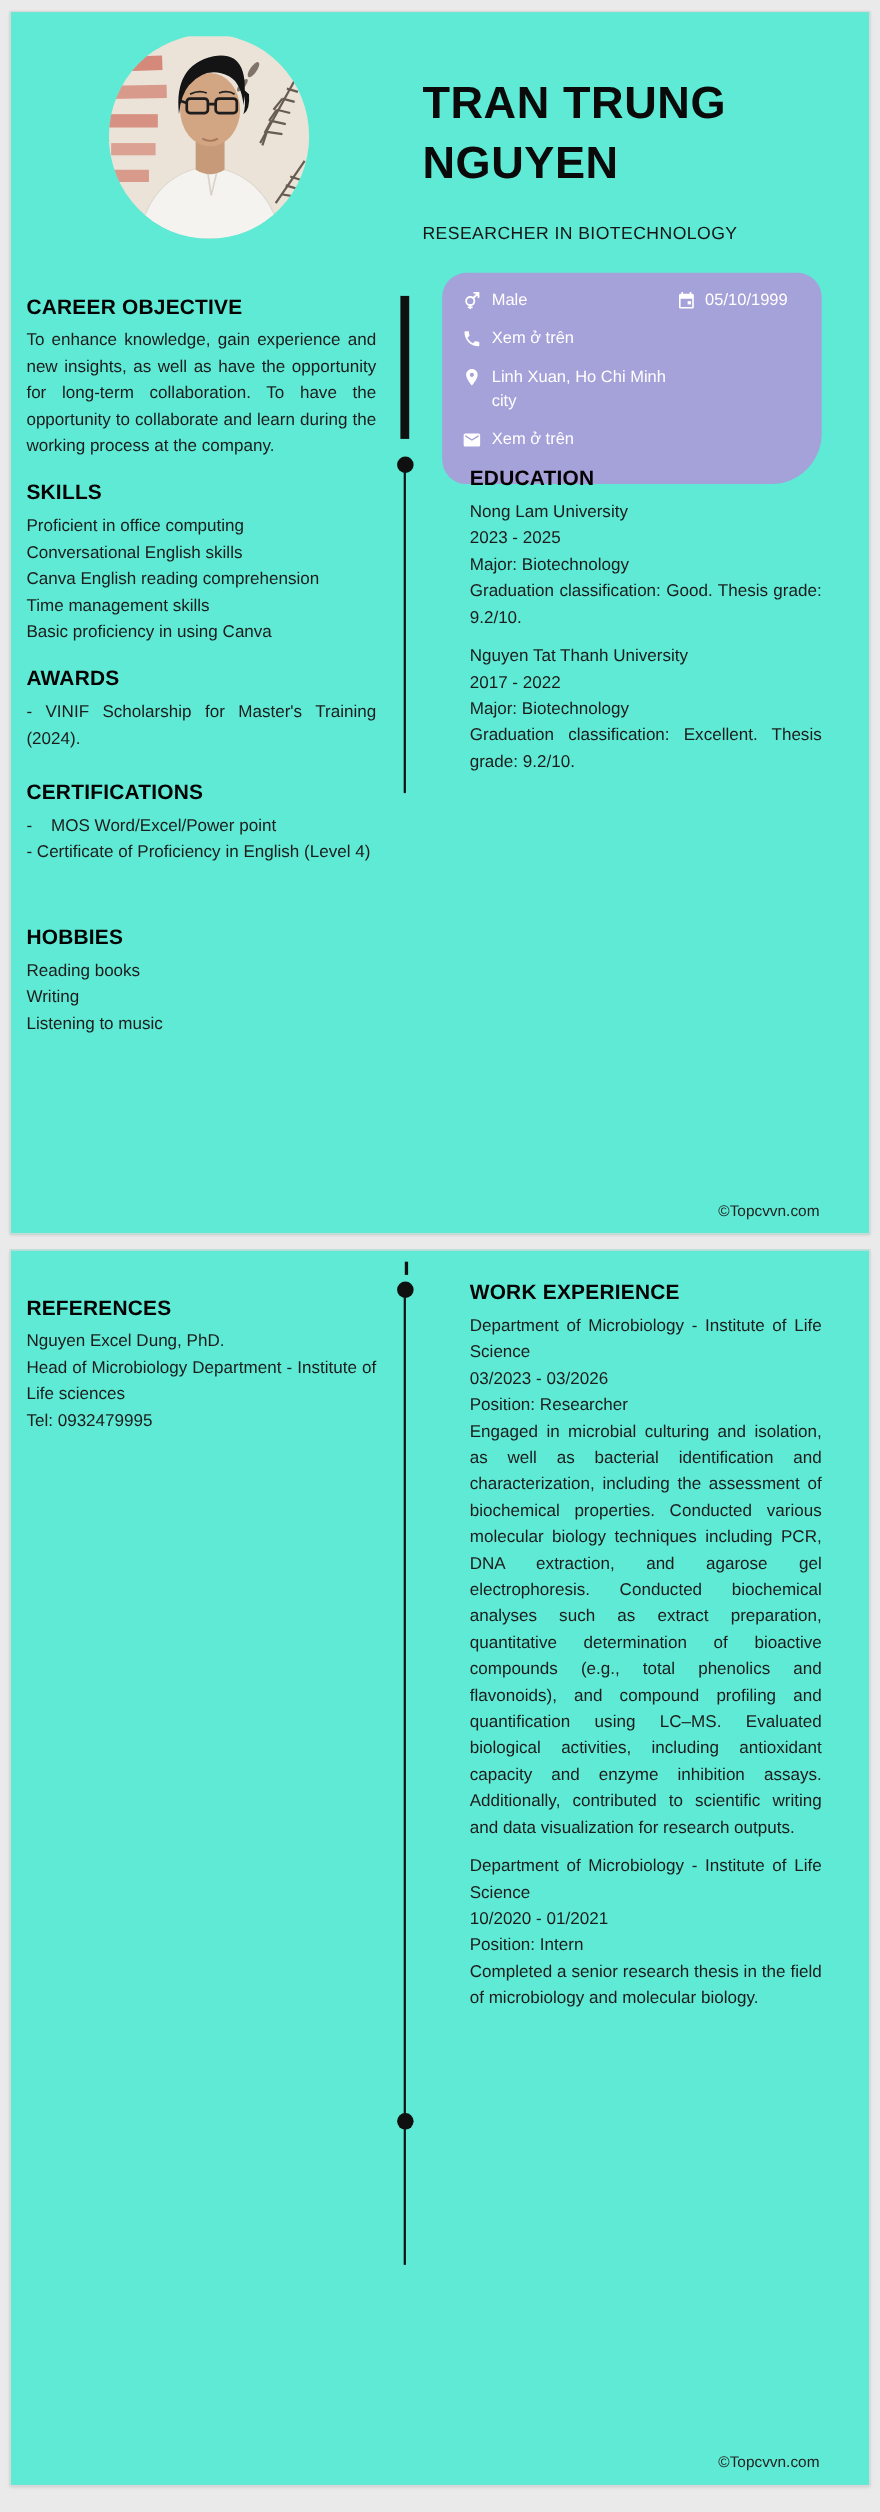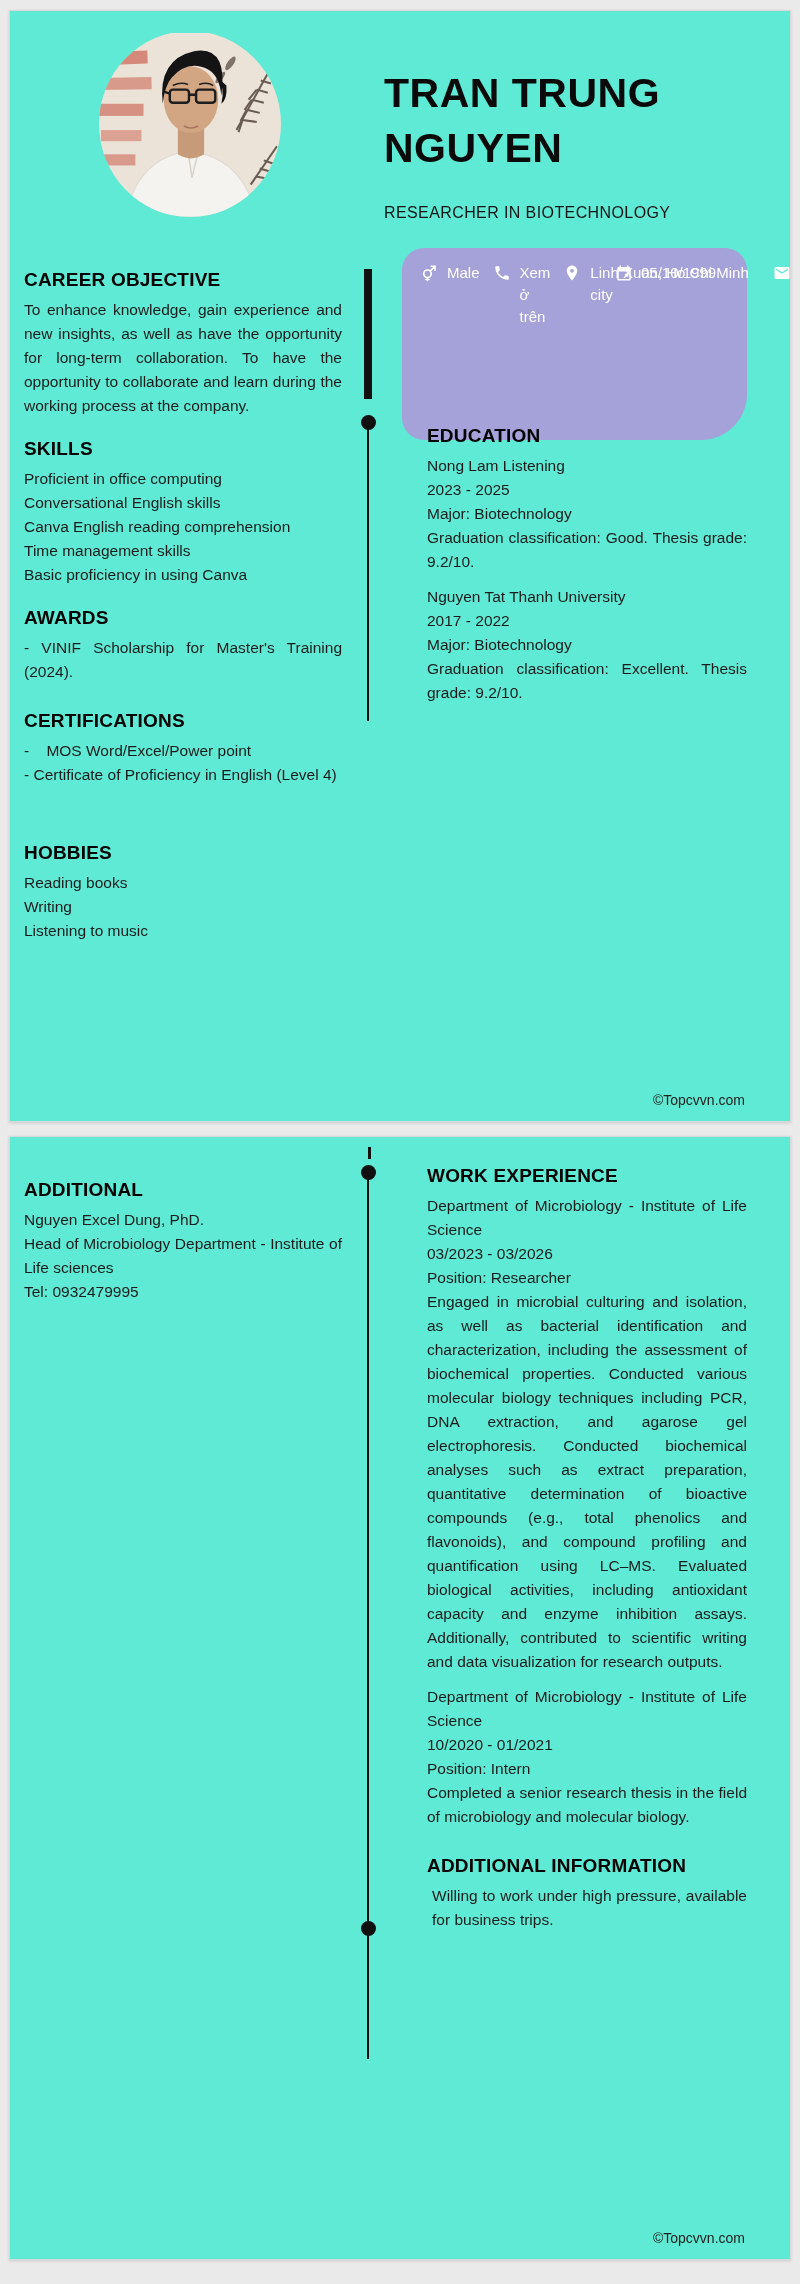--- a/index.html
+++ b/index.html
@@ -42,21 +42,21 @@
   }
 
   
   .contact-card{
     position:absolute;left:392px;top:237px;width:345px;height:192px;
     background:#a5a1d9;
     border-radius:22px 22px 46px 22px;
     box-sizing:border-box;
     padding:14px 0 10px 18px;
     color:#ffffff;
-    display:flex;gap:13px;
+    display:flex;flex-direction:column;gap:13px;
     font-size:15px;
   }
   .crow{display:flex;align-items:flex-start;gap:9px;position:relative;line-height:22px;}
   .crow .ic{flex:0 0 auto;width:18px;height:18px;margin-top:2px;}
   .dob-item{position:absolute;left:195px;top:0;display:flex;gap:8px;align-items:flex-start;}
   .addr{width:170px;}
 
   
   .tl{position:absolute;background:#101010;}
   .tl-dot{position:absolute;width:15px;height:15px;border-radius:50%;background:#101010;}
@@ -200,21 +200,21 @@
       <h2>HOBBIES</h2>
       <div class="line-item">Reading books</div>
       <div class="line-item">Writing</div>
       <div class="line-item">Listening to music</div>
     </div>
   </div>
 
   <div class="col" style="left:417px;top:414px;width:320px;">
     <h2>EDUCATION</h2>
     <div class="entry">
-      <div class="line-item">Nong Lam Listening</div>
+      <div class="line-item">Nong Lam University</div>
       <div class="line-item">2023 - 2025</div>
       <div class="line-item">Major: Biotechnology</div>
       <div class="line-item">Graduation classification: Good. Thesis grade: 9.2/10.</div>
     </div>
     <div class="entry">
       <div class="line-item">Nguyen Tat Thanh University</div>
       <div class="line-item">2017 - 2022</div>
       <div class="line-item">Major: Biotechnology</div>
       <div class="line-item">Graduation classification: Excellent. Thesis grade: 9.2/10.</div>
     </div>
@@ -224,21 +224,21 @@
 </div>
 
 <div class="page" id="page2">
 
   <div class="tl" style="left:358px;top:10px;width:3px;height:12px;"></div>
   <div class="tl-dot" style="left:351px;top:28px;"></div>
   <div class="tl" style="left:357px;top:42px;width:2px;height:880px;"></div>
   <div class="tl-dot" style="left:351px;top:784px;"></div>
 
   <div class="col" style="left:14px;top:42px;width:318px;">
-    <h2>ADDITIONAL</h2>
+    <h2>REFERENCES</h2>
     <div class="line-item">Nguyen Excel Dung, PhD.</div>
     <div class="line-item">Head of Microbiology Department - Institute of Life sciences</div>
     <div class="line-item">Tel: 0932479995</div>
   </div>
 
   <div class="col" style="left:417px;top:28px;width:320px;">
     <div class="sec">
       <h2>WORK EXPERIENCE</h2>
       <div class="entry">
         <div class="line-item">Department of Microbiology - Institute of Life Science</div>
@@ -246,20 +246,16 @@
         <div class="line-item">Position: Researcher</div>
         <div class="body-txt">Engaged in microbial culturing and isolation, as well as bacterial identification and characterization, including the assessment of biochemical properties. Conducted various molecular biology techniques including PCR, DNA extraction, and agarose gel electrophoresis. Conducted biochemical analyses such as extract preparation, quantitative determination of bioactive compounds (e.g., total phenolics and flavonoids), and compound profiling and quantification using LC–MS. Evaluated biological activities, including antioxidant capacity and enzyme inhibition assays. Additionally, contributed to scientific writing and data visualization for research outputs.</div>
       </div>
       <div class="entry">
         <div class="line-item">Department of Microbiology - Institute of Life Science</div>
         <div class="line-item">10/2020 - 01/2021</div>
         <div class="line-item">Position: Intern</div>
         <div class="body-txt">Completed a senior research thesis in the field of microbiology and molecular biology.</div>
       </div>
     </div>
-    <div class="sec gap26">
-      <h2>ADDITIONAL INFORMATION</h2>
-      <div class="body-txt" style="padding-left:5px;">Willing to work under high pressure, available for business trips.</div>
-    </div>
   </div>
 
   <div class="copyright">©Topcvvn.com</div>
 </div>
 
 </body></html>

